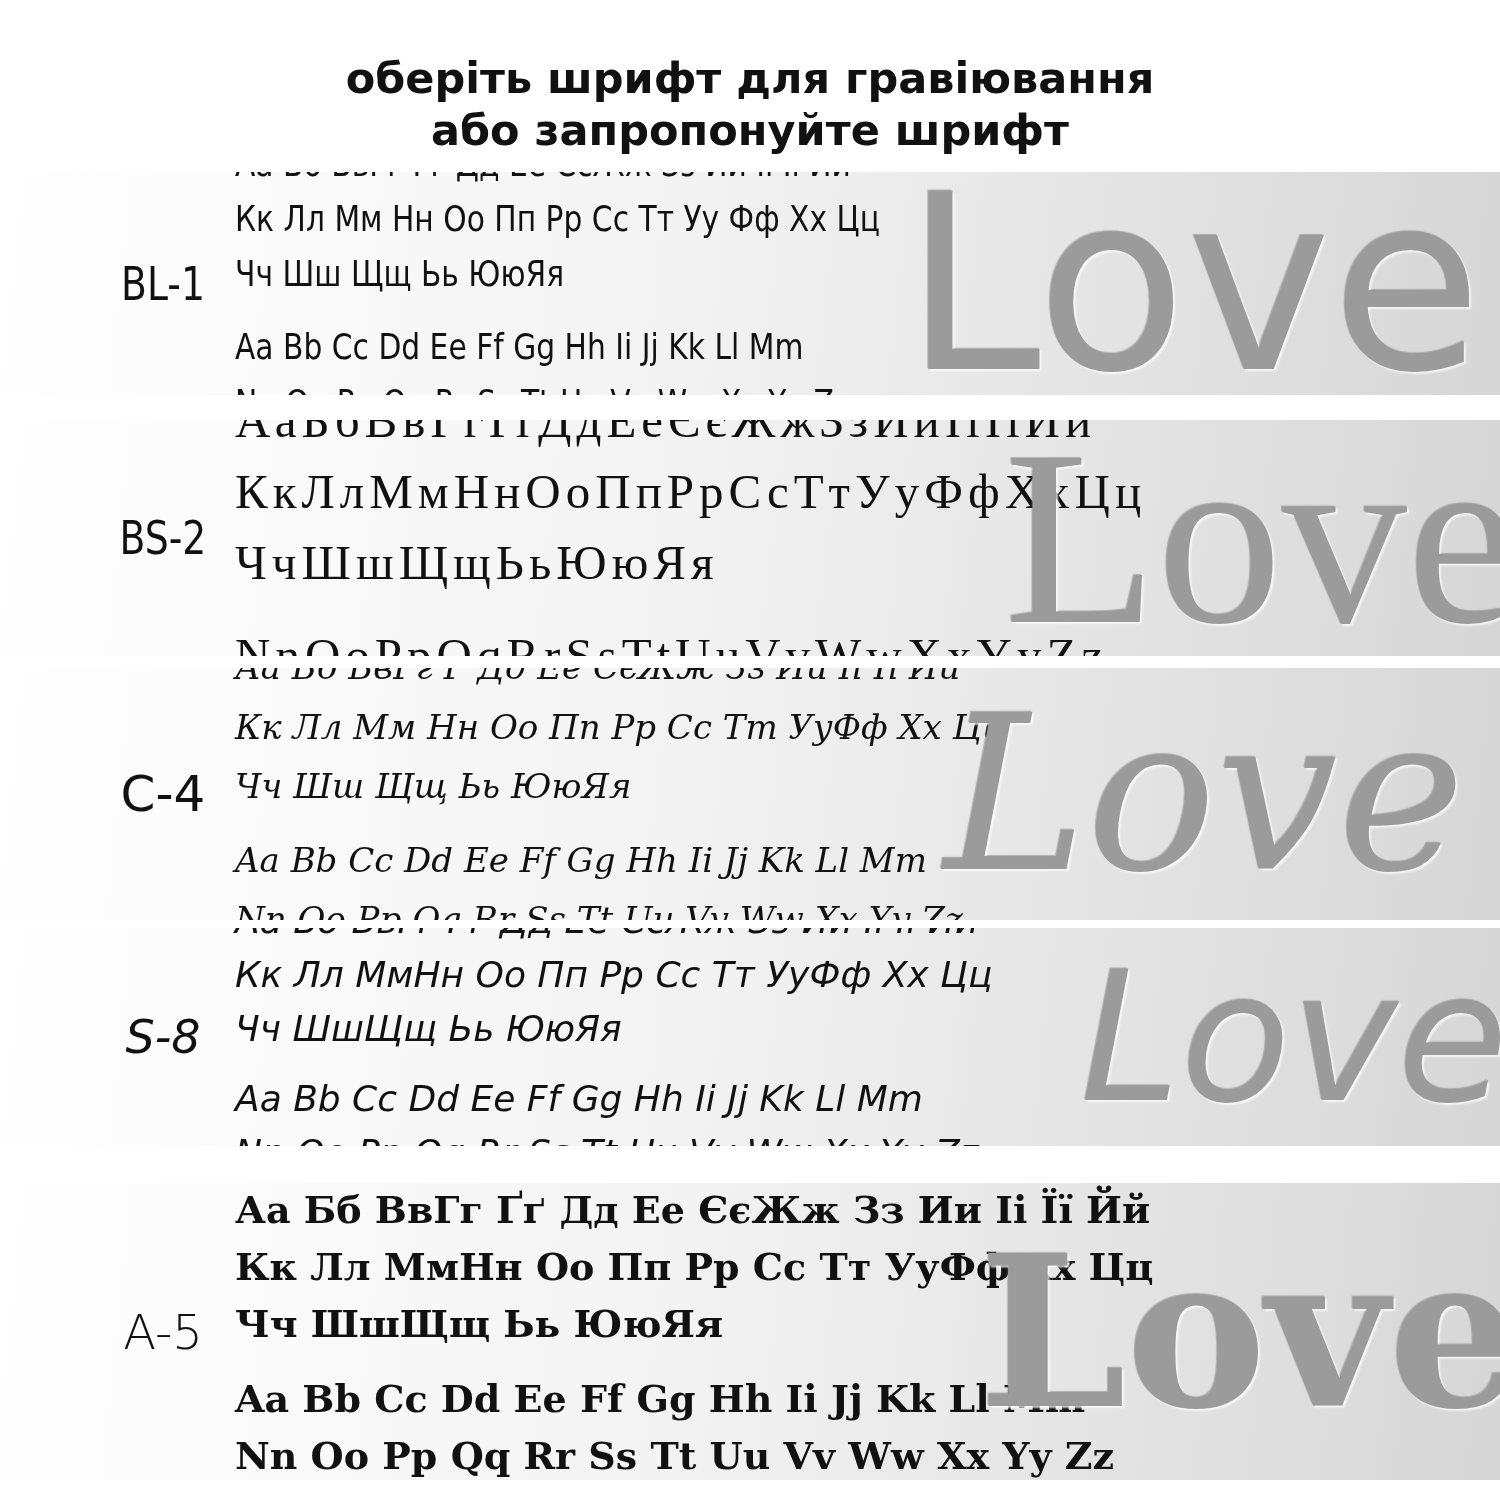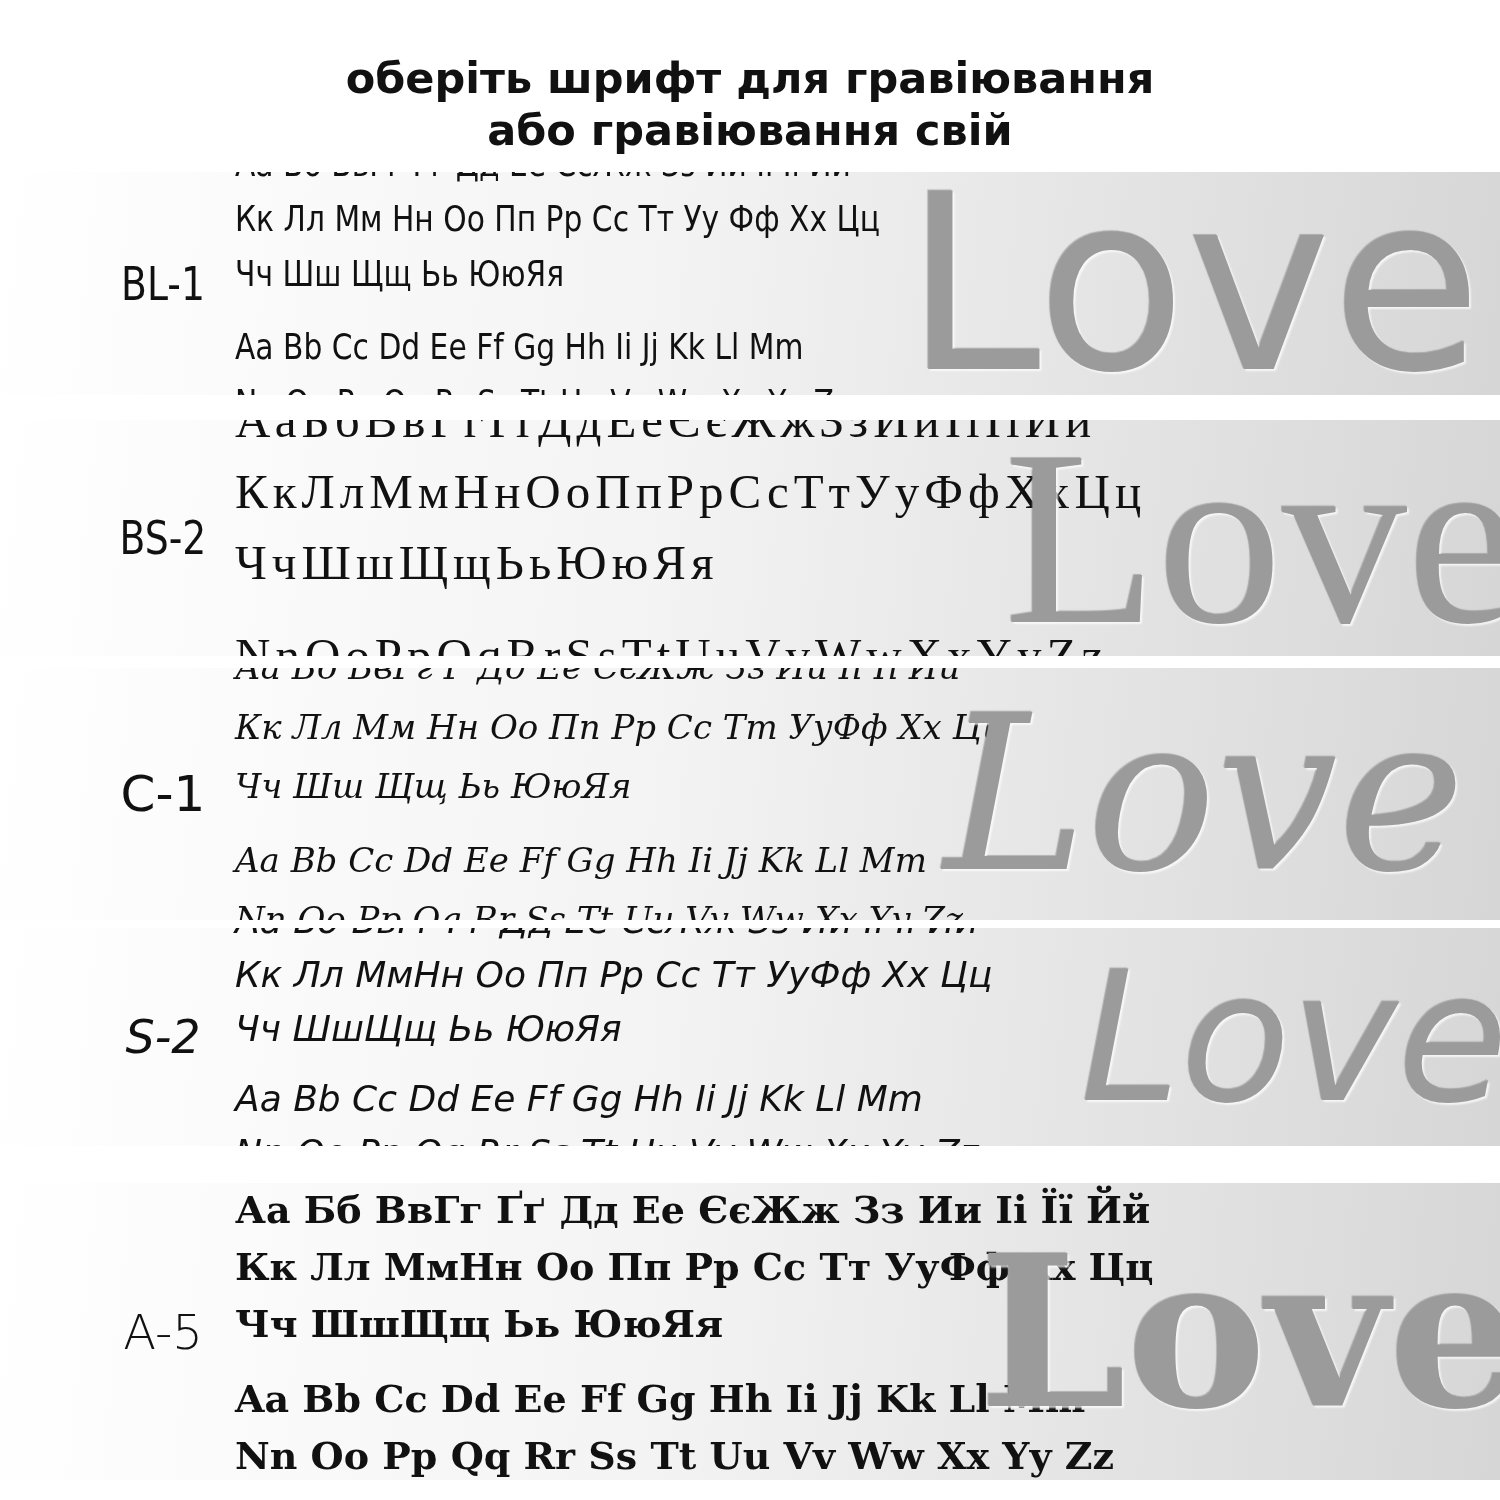--- a/index.html
+++ b/index.html
@@ -110,21 +110,21 @@
   .band4 .love { right:-8px;  font-family:"DejaVu Sans", sans-serif; font-style:italic; font-size:180px; }
   .band5 .love { right:-22px; font-family:"DejaVu Serif", serif; font-weight:bold; font-size:210px; }
 </style>
 </head>
 <body>
 
 <div class="page">
 
   <div class="title">
     <div>оберіть шрифт для гравіювання</div>
-    <div>або гравіювання свій</div>
+    <div>або запропонуйте шрифт</div>
   </div>
 
   <section class="band band1">
     <span class="row-label">BL-1</span>
     <div class="alphabet">
       <div class="cyr-group">
         <div class="alpha-line">Аа Бб ВвГг Ґґ Дд Ее ЄєЖж Зз Ии Іі Її Йй</div>
         <div class="alpha-line">Кк Лл Мм Нн Оо Пп Рр Сс Тт Уу Фф Хх Цц</div>
         <div class="alpha-line">Чч Шш Щщ Ьь ЮюЯя</div>
       </div>
@@ -145,37 +145,37 @@
         <div class="alpha-line">ЧчШшЩщЬьЮюЯя</div>
       </div>
       <div class="lat-group">
         <div class="alpha-line">NnOoPpQqRrSsTtUuVvWwXxYyZz</div>
       </div>
     </div>
     <span class="love">Love</span>
   </section>
 
   <section class="band band3">
-    <span class="row-label">C-1</span>
+    <span class="row-label">C-4</span>
     <div class="alphabet">
       <div class="cyr-group">
         <div class="alpha-line">Аа Бб ВвГг Ґ Дд Ее ЄєЖж Зз Ии Іі Її Йй</div>
         <div class="alpha-line">Кк Лл Мм Нн Оо Пп Рр Сс Тт УуФф Хх Цц</div>
         <div class="alpha-line">Чч Шш Щщ Ьь ЮюЯя</div>
       </div>
       <div class="lat-group">
         <div class="alpha-line">Aa Bb Cc Dd Ee Ff Gg Hh Ii Jj Kk Ll Mm</div>
         <div class="alpha-line">Nn Oo Pp Qq Rr Ss Tt Uu Vv Ww Xx Yy Zz</div>
       </div>
     </div>
     <span class="love">Love</span>
   </section>
 
   <section class="band band4">
-    <span class="row-label">S-2</span>
+    <span class="row-label">S-8</span>
     <div class="alphabet">
       <div class="cyr-group">
         <div class="alpha-line">Аа Бб ВвГг Ґґ Дд Ее ЄєЖж Зз Ии Іі Її Йй</div>
         <div class="alpha-line">Кк Лл МмНн Оо Пп Рр Сс Тт УуФф Хх Цц</div>
         <div class="alpha-line">Чч ШшЩщ Ьь ЮюЯя</div>
       </div>
       <div class="lat-group">
         <div class="alpha-line">Aa Bb Cc Dd Ee Ff Gg Hh Ii Jj Kk Ll Mm</div>
         <div class="alpha-line">Nn Oo Pp Qq Rr Ss Tt Uu Vv Ww Xx Yy Zz</div>
       </div>

